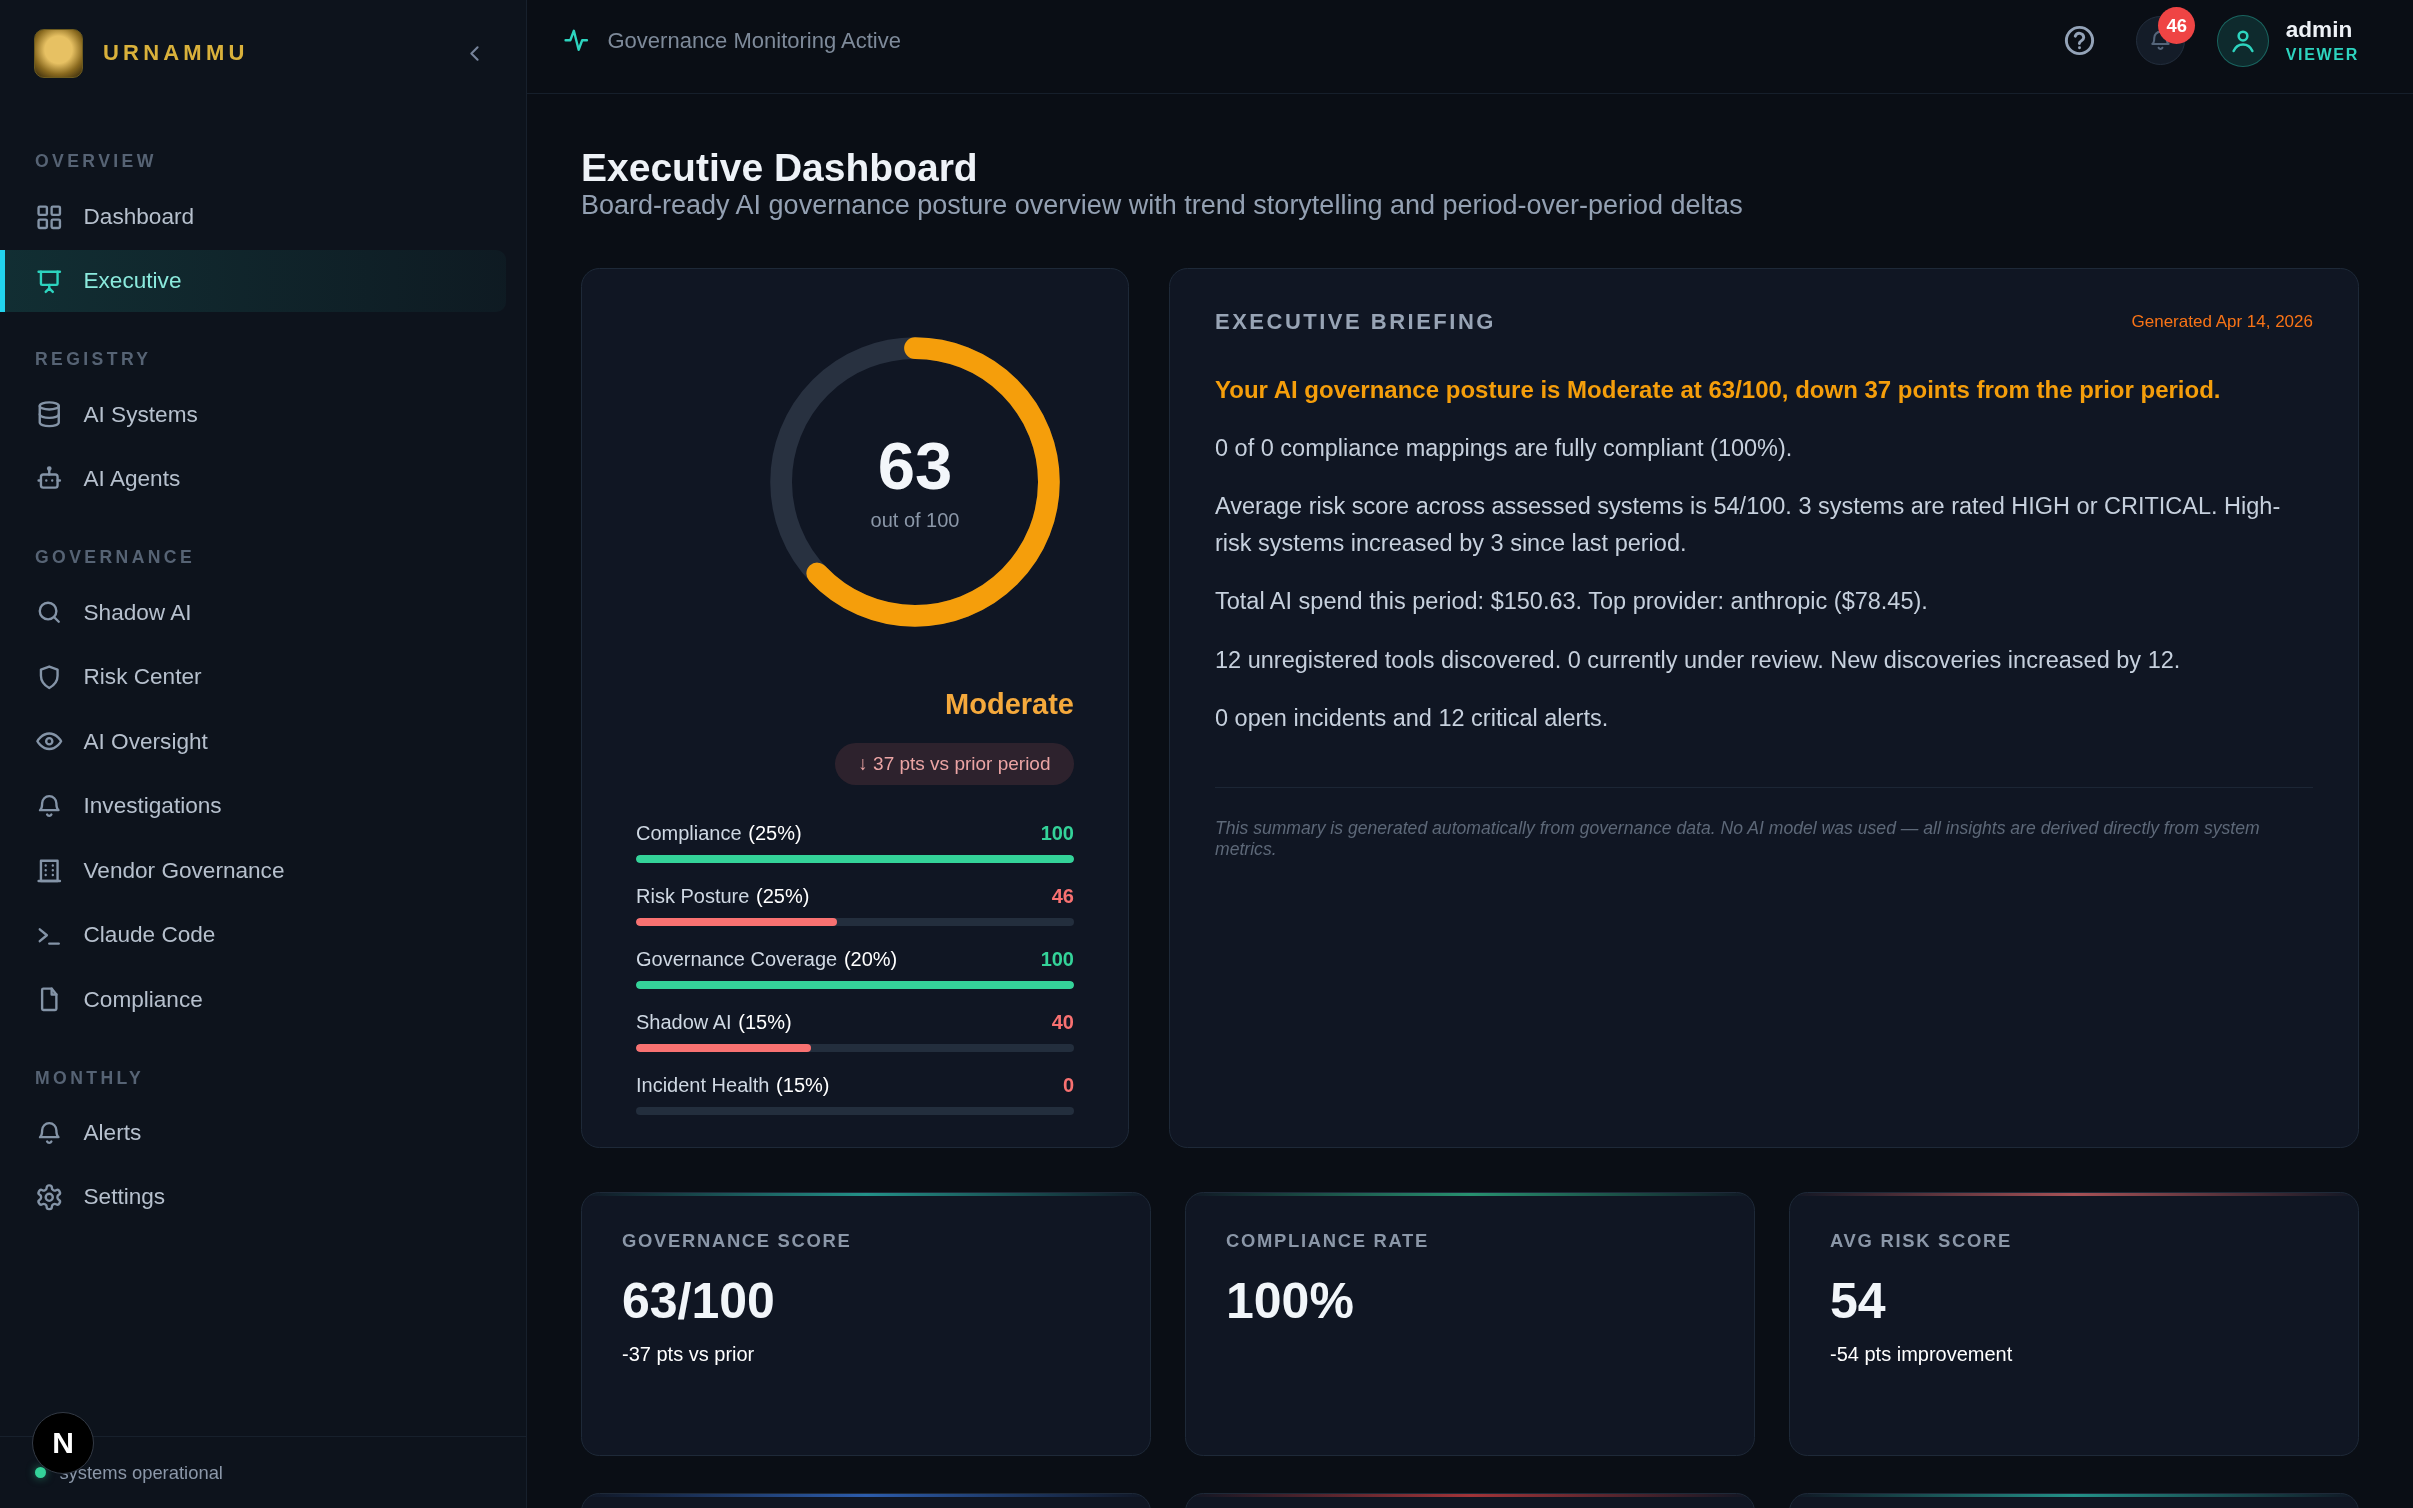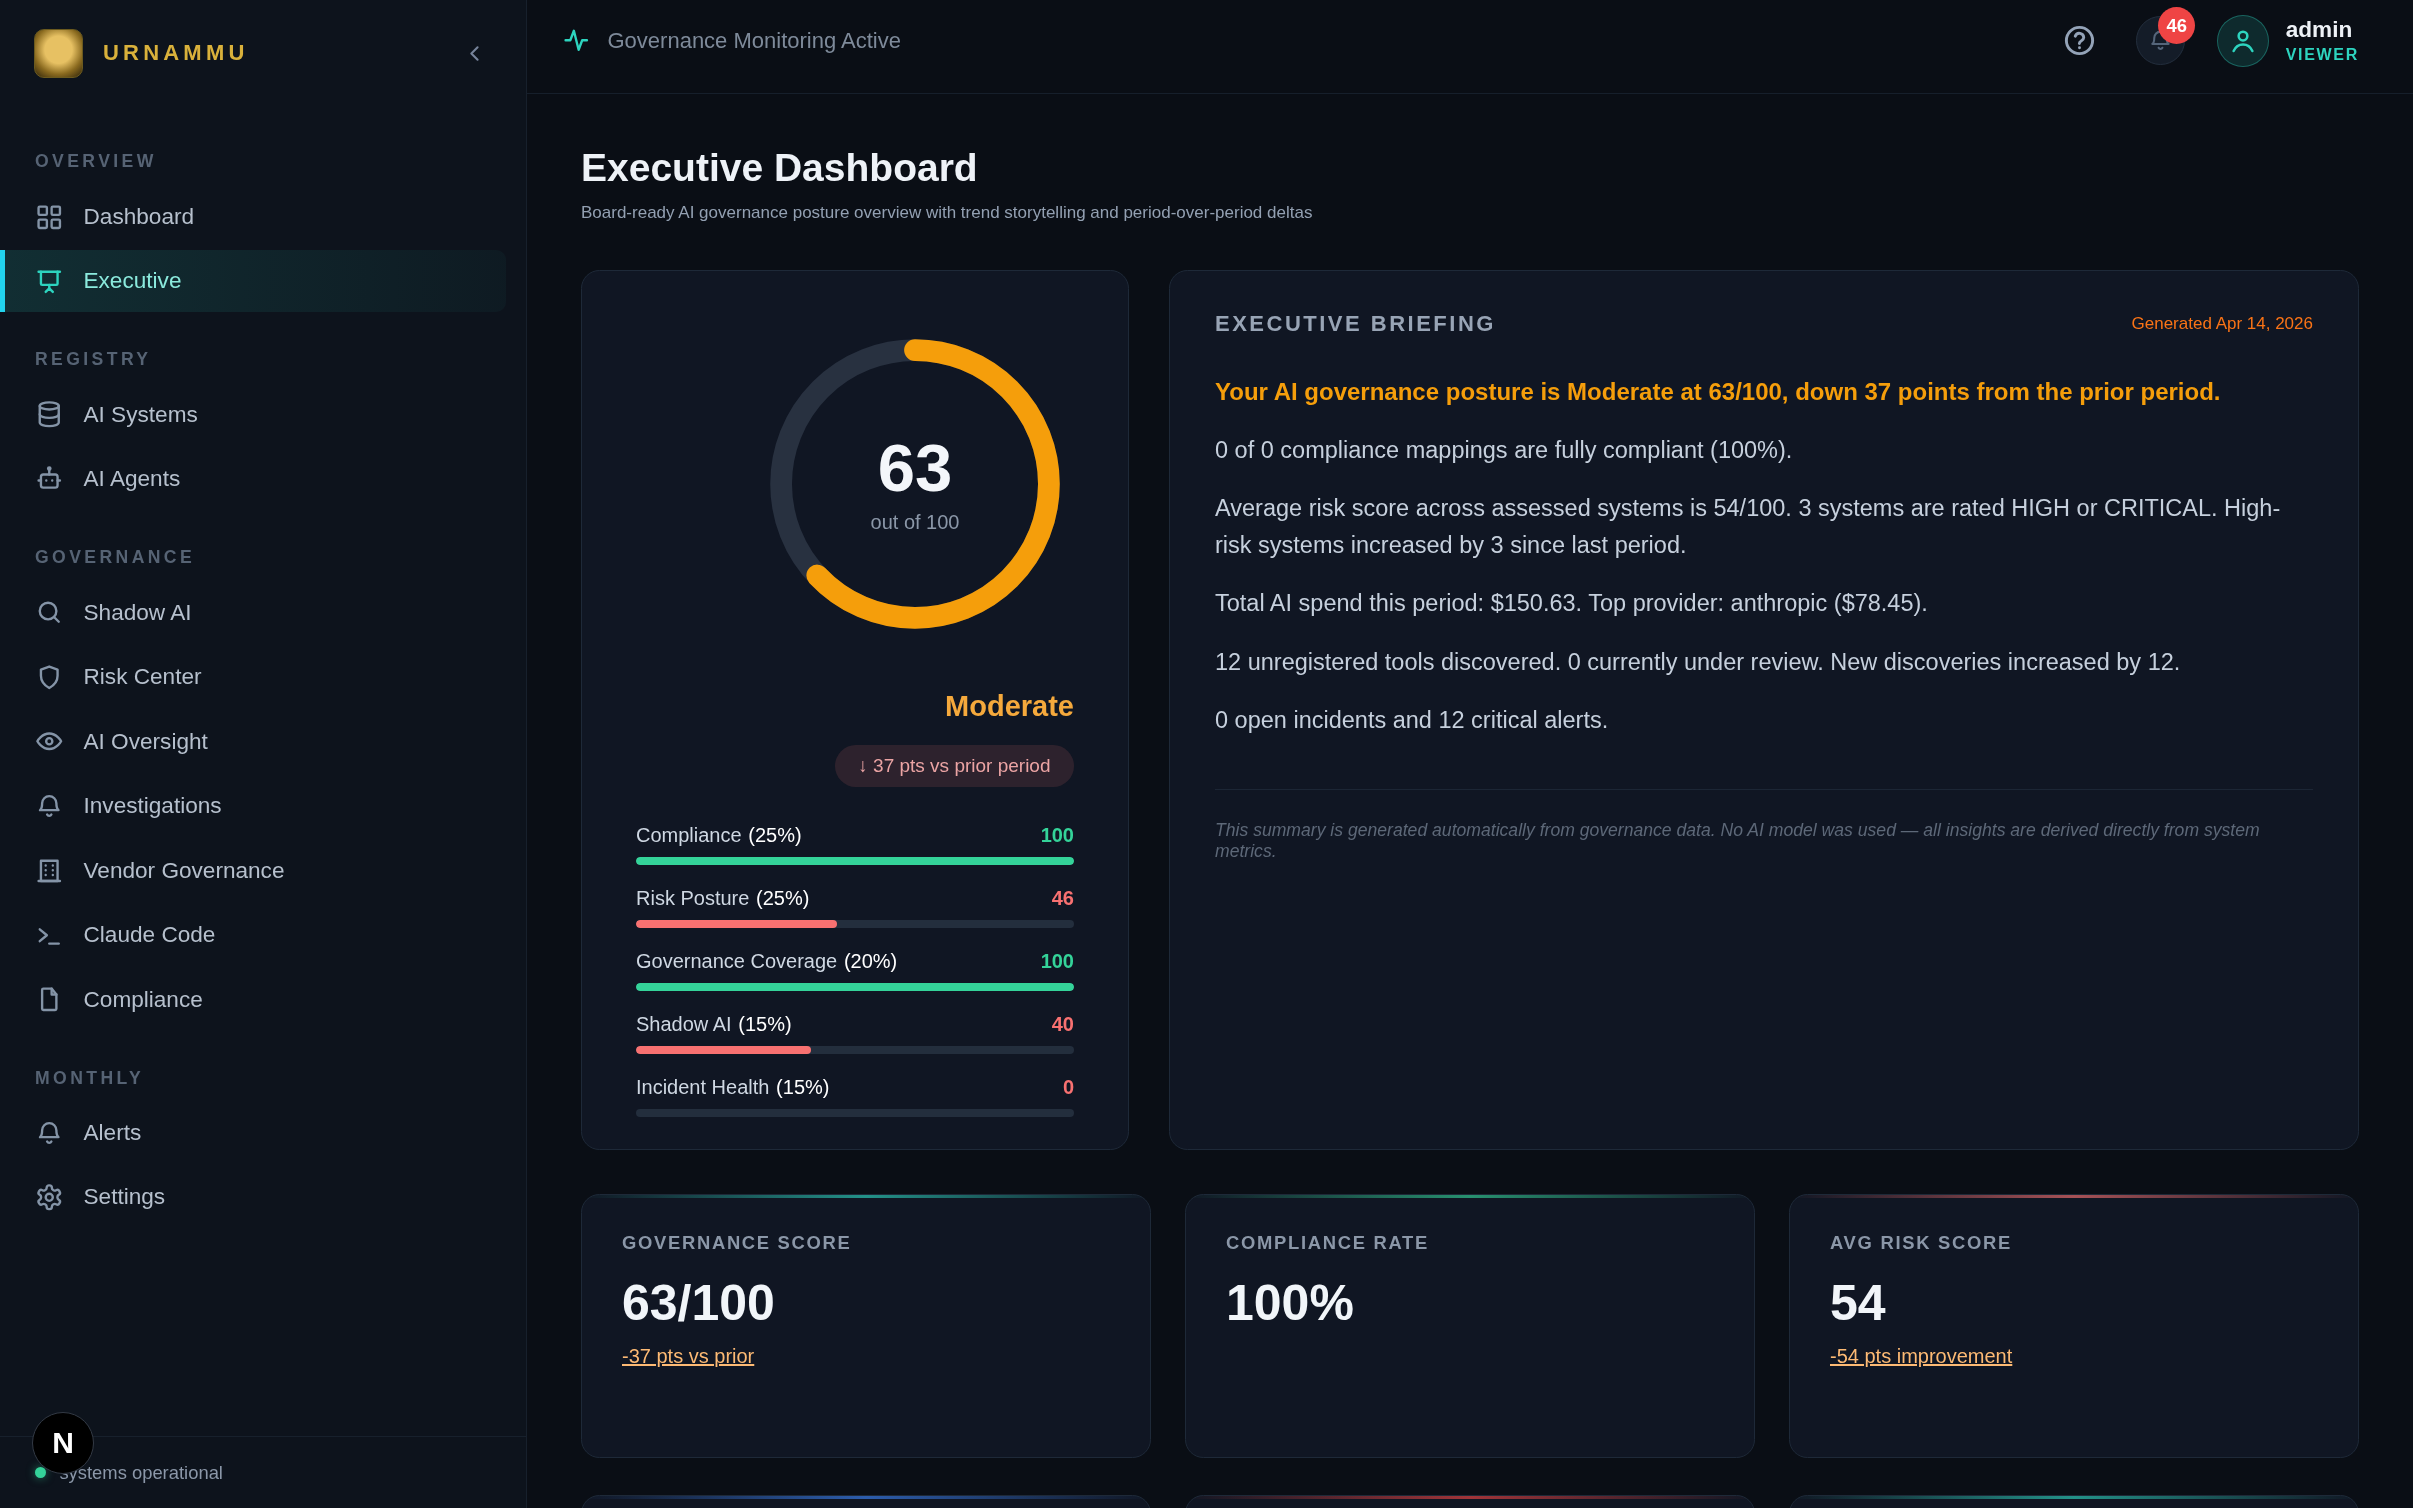--- a/index.html
+++ b/index.html
@@ -79,21 +79,21 @@
     width:52px; height:52px; border-radius:50%; background:rgba(45,212,191,0.14);
     border:0.8px solid rgba(45,212,191,0.35); color:#2dd4bf;
     display:flex; align-items:center; justify-content:center;
   }
   .user-text { display:flex; flex-direction:column; line-height:1.25; }
   .user-name { font-size:22.6px; color:#eef2f7; font-weight:600; }
   .user-role { font-size:16px; letter-spacing:1.7px; color:#2dd4bf; font-weight:700; }
 
   .content { flex:1; overflow:hidden; padding:0 54px; }
   .page-title { margin-top:52px; font-size:39px; font-weight:700; color:#eef2f7; }
-  .page-subtitle { margin-top:13px; font-size:17px; color:#93a0b2; }
+  .page-subtitle { margin-top:0; font-size:27px; color:#93a0b2; }
 
   .card {
     background:#101623; border:0.8px solid #1e2938; border-radius:18.4px;
   }
 
   .hero-row { display:flex; gap:40px; margin-top:47px; height:880px; }
 
   
   .score-card {
     width:548px; flex-shrink:0; padding:44px 54px; display:flex; flex-direction:column; align-items:flex-end;
@@ -130,21 +130,21 @@
     font-style:italic; font-size:17.6px; color:#5d6878;
   }
 
   
   .stats-row { display:flex; gap:34px; margin-top:44px; }
   .stats-row.second { margin-top:37px; }
   .stat-card { flex:1; position:relative; height:264px; padding:37px 40px 0; overflow:hidden; }
   .accent-line { position:absolute; top:0; left:0; right:0; height:2.5px; opacity:0.65; }
   .stat-label { font-size:18.4px; font-weight:600; letter-spacing:1.7px; color:#8b97a8; }
   .stat-value { margin-top:20px; font-size:50px; font-weight:700; color:#f1f5f9; }
-  .stat-delta { margin-top:13.4px; font-size:20px; color:#fdba74;text-decoration:underline; }
+  .stat-delta { margin-top:13.4px; font-size:20px; color:#ffffff; }
 
   
   .n-badge {
     position:fixed; left:32px; bottom:34px; width:62px; height:62px; border-radius:50%;
     background:#000; border:1.7px solid #333a45; color:#fff; font-size:30px; font-weight:700;
     display:flex; align-items:center; justify-content:center; z-index:50; cursor:pointer;
   }
   svg { display:block; }
 </style>
 </head>

